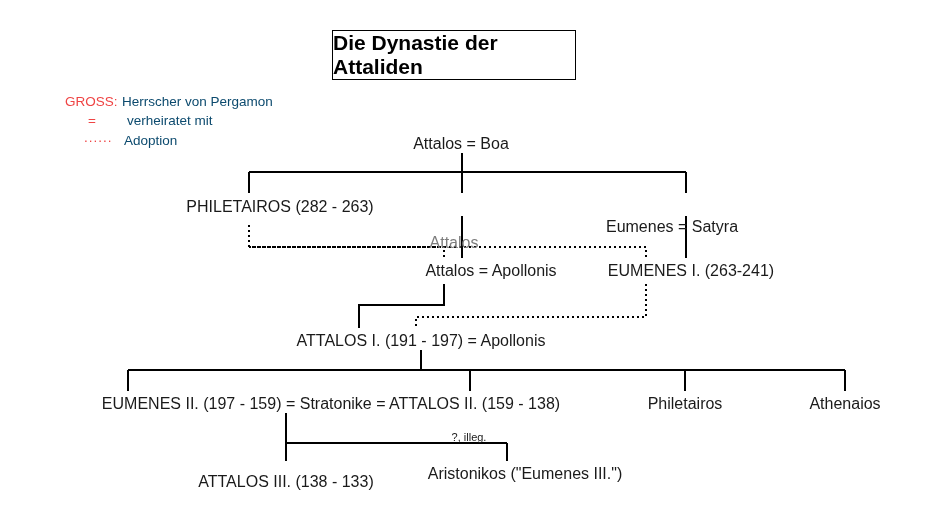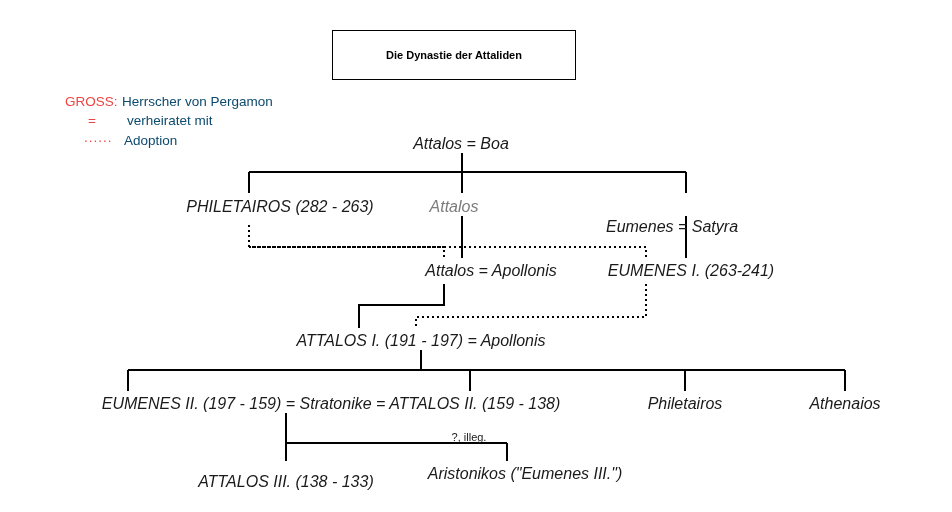--- a/index.html
+++ b/index.html
@@ -21,53 +21,53 @@
     width: 952px;
     height: 512px;
   }
   .lbl {
     position: absolute;
     white-space: nowrap;
     font-size: 16px;
     line-height: 1;
     color: #1a1a1a;
   }
-  .lbl.center { transform: translateX(-50%); font-style: italic; }
+  .lbl.center { transform: translateX(-50%); }
 
   #title-box {
     position: absolute;
     left: 332px;
     top: 30px;
     width: 242px;
     height: 48px;
     border: 1.5px solid #000;
     background: #fff;
     display: flex;
     align-items: center;
     justify-content: center;
   }
   #title-text {
-    font-size: 11px;
+    font-size: 21px;
     font-weight: bold;
     color: #000;
   }
   .legend-key {
     position: absolute;
     font-size: 13.5px;
     color: #ef4444;
     white-space: nowrap;
   }
   .legend-val {
     position: absolute;
     font-size: 13.5px;
     color: #0c4a6e;
     white-space: nowrap;
   }
 
-  .grey { color: #7c7c7c; }
+  .grey { color: #7c7c7c; margin-top: 36px; }
   .small-note {
     position: absolute;
     font-size: 11px;
     color: #1a1a1a;
     white-space: nowrap;
     transform: translateX(-50%);
   }
   svg line, svg path { shape-rendering: crispEdges; }
 </style>
 </head>

